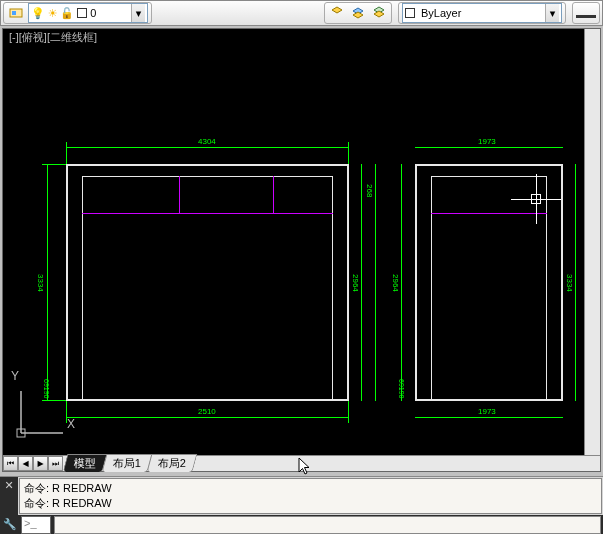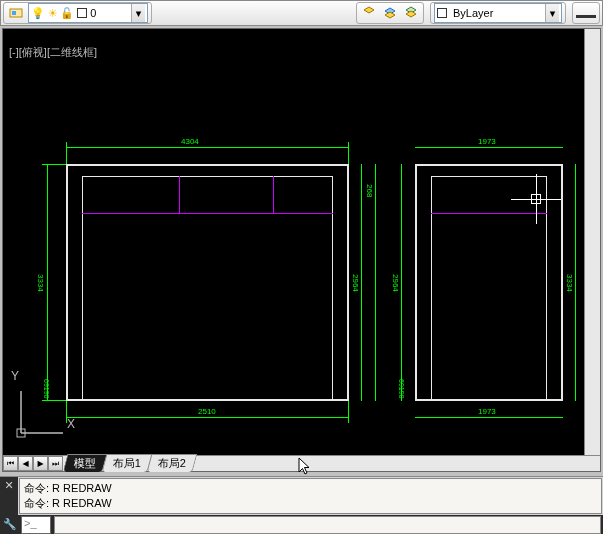--- a/index.html
+++ b/index.html
@@ -10,21 +10,21 @@
 .tgrp{display:flex;align-items:center;border:1px solid #aaa;border-radius:3px;background:linear-gradient(#fff,#e8e8e8);height:22px;padding:0 3px;gap:3px}
 .tbtn{width:18px;height:18px;display:flex;align-items:center;justify-content:center;cursor:pointer}
 .tbtn svg{width:14px;height:14px}
 .combo{height:20px;background:#fff;border:1px solid #7b9ebd;display:flex;align-items:center;padding:0 2px;gap:3px}
 .combo .arrow{width:14px;height:18px;background:linear-gradient(#f4f4f4,#ddd);border-left:1px solid #aaa;display:flex;align-items:center;justify-content:center}
 .spacer{flex:1}
 
 
 .canvas-wrap{position:absolute;top:28px;left:2px;right:2px;height:444px;background:#000;border:1px solid #666}
 .canvas{position:relative;width:100%;height:100%;overflow:hidden}
-.viewlabel{position:absolute;top:16px;left:6px;color:#bbb;font-size:11px}
+.viewlabel{position:absolute;top:1px;left:6px;color:#bbb;font-size:11px}
 .scrollbar-v{position:absolute;right:0;top:0;width:16px;height:calc(100% - 16px);background:#e8e8e8;border-left:1px solid #888}
 .scrollbar-h{position:absolute;left:0;bottom:0;height:16px;width:100%;background:#e8e8e8;border-top:1px solid #888;display:flex;align-items:center}
 .sb-btn{width:15px;height:15px;background:linear-gradient(#fff,#ccc);border:1px solid #888;display:flex;align-items:center;justify-content:center;font-size:8px}
 .tabs{display:flex;height:16px;align-items:flex-end;margin-left:2px}
 .tab{padding:1px 8px;background:#e8e8e8;border:1px solid #888;border-bottom:none;font-size:11px;border-radius:0 0 4px 4px;margin-right:-1px;transform:skewX(-15deg)}
 .tab span{display:inline-block;transform:skewX(15deg)}
 .tab.active{background:#1a1a1a;color:#fff}
 
 
 .dim{position:absolute;color:#0f0;font-size:8px}
@@ -86,21 +86,21 @@
         </svg>
       </div>
     <div class="tbtn">
         <svg viewBox="0 0 14 14">
           <path d="M2 4 L7 1 L12 4 L7 7 Z" fill="#c9e7c2" stroke="#3a7a3a"></path>
           <path d="M2 8 L7 5 L12 8 L7 11 Z" fill="#ffd24a" stroke="#9a7a00"></path>
         </svg>
       </div>
   </div>
   <div class="tgrp" style="margin-left:4px">
-    <div class="combo" style="width:128px">
+    <div class="combo" style="width:160px">
       <span style="width:10px;height:10px;border:1px solid #333;background:#fff"></span>
       <span style="flex:1;padding-left:3px">ByLayer</span>
       <div class="arrow">▾</div>
     </div>
   </div>
   <div class="tgrp" style="margin-left:4px">
     <span style="width:20px;border-top:3px solid #333;margin-top:6px"></span>
   </div>
 </div>
 
@@ -127,21 +127,21 @@
     <div class="wline" style="left:412px;top:135px;width:2px;height:237px"></div>
     <div class="wline" style="left:558px;top:135px;width:2px;height:237px"></div>
     <div class="wline" style="left:428px;top:147px;width:116px;height:1px"></div>
     <div class="wline" style="left:428px;top:147px;width:1px;height:224px"></div>
     <div class="wline" style="left:543px;top:147px;width:1px;height:224px"></div>
     <div class="mline" style="left:428px;top:184px;width:116px;height:1px"></div>
 
     <div class="gline" style="left:63px;top:118px;width:283px;height:1px"></div>
     <div class="gline" style="left:63px;top:113px;width:1px;height:22px"></div>
     <div class="gline" style="left:345px;top:113px;width:1px;height:22px"></div>
-    <div class="dim" style="left:178px;top:108px">4304</div>
+    <div class="dim" style="left:195px;top:108px">4304</div>
 
     <div class="gline" style="left:63px;top:388px;width:283px;height:1px"></div>
     <div class="gline" style="left:63px;top:372px;width:1px;height:22px"></div>
     <div class="gline" style="left:345px;top:372px;width:1px;height:22px"></div>
     <div class="dim" style="left:195px;top:378px">2510</div>
 
     <div class="gline" style="left:44px;top:135px;width:1px;height:237px"></div>
     <div class="gline" style="left:39px;top:135px;width:24px;height:1px"></div>
     <div class="gline" style="left:39px;top:371px;width:24px;height:1px"></div>
     <div class="dim" style="left:33px;top:245px;writing-mode:vertical-rl">3334</div>

